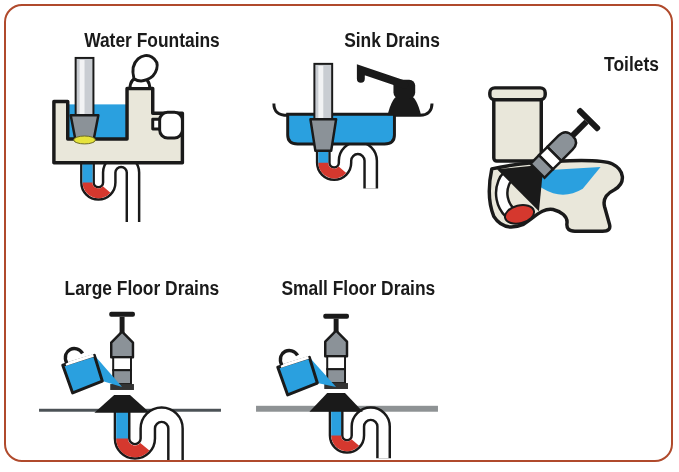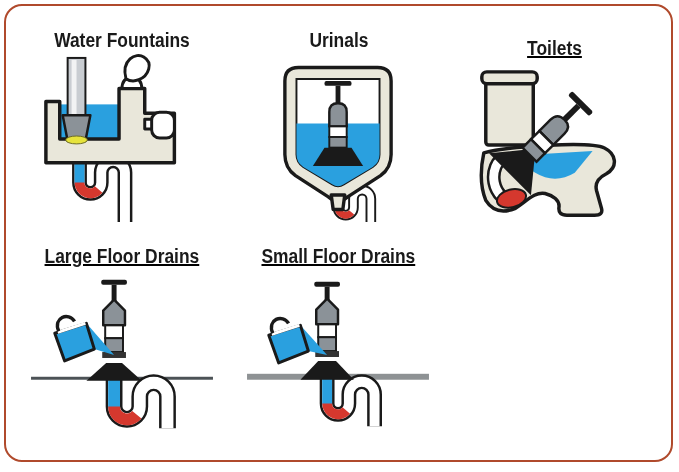--- a/index.html
+++ b/index.html
@@ -5,22 +5,22 @@
   html,body{margin:0;padding:0;background:#ffffff;}
   body{width:679px;height:472px;position:relative;font-family:"Liberation Sans",sans-serif;}
   .frame{
     position:absolute;left:4px;top:4px;width:665px;height:454px;
     border:2px solid var(--border,#b04a2c);border-radius:18px;background:#fff;overflow:hidden;
   }
   .grid{
     display:grid;grid-template-columns:1fr 1fr 1fr;
     padding:22px 8px 0 8px;
   }
-  .cell{display:flex;flex-direction:column;align-items:center;}
-  .cell.row2{margin-top:8px;text-decoration:underline;}
+  .cell{display:flex;flex-direction:column;align-items:flex-end;}
+  .cell.row2{margin-top:24px;}
   .label{
     display:inline-block;white-space:nowrap;
     font-weight:bold;font-size:20px;line-height:24px;color:var(--outline,#1a1a1a);
     transform:scaleX(0.87);transform-origin:center;
   }
   svg.illu{display:block;}
   
   .pipe-casing{fill:none;stroke:var(--outline,#1a1a1a);stroke-linecap:butt;}
   .pipe-inner{fill:none;stroke:#ffffff;stroke-linecap:butt;}
   .pipe-blue{fill:none;stroke:var(--water-blue,#2aa0df);stroke-linecap:butt;}
@@ -57,46 +57,45 @@
         <ellipse cx="54" cy="89" rx="11" ry="4" fill="var(--drop-yellow,#e6e33c)" stroke="#6b6b22" stroke-width="1"></ellipse>
 
         <path class="whitepart" d="M100,37 L120,37 Q120,26 110,26 Q100,26 100,37 Z"></path>
         <path class="whitepart" stroke-width="3.5" d="M104,27 C99,8 114,0 122,5 C132,11 127,24 117,28 Q110,31 104,27 Z"></path>
 
         <rect class="whitepart" x="123" y="68" width="8" height="10" stroke-width="2.5"></rect>
         <rect class="whitepart" x="130" y="61" width="23" height="26" rx="8"></rect>
       </svg>
     </div>
 
+    <div class="cell">
+      <span class="label">Sink Drains</span>
+      <svg class="illu" width="200" height="170" viewBox="0 0 200 172">
 
-    <div class="cell">
-      <span class="label">Urinals</span>
-      <svg class="illu" width="200" height="170" viewBox="0 0 200 176">
+        <path class="pipe-casing" stroke-width="15" d="M76,96 L76,112 A11,11 0 0 0 98,112 L98,110 A13,13 0 0 1 124,110 L124,138"></path>
+        <path class="pipe-inner" stroke-width="10" d="M76,96 L76,112 A11,11 0 0 0 98,112 L98,110 A13,13 0 0 1 124,110 L124,138"></path>
+        <path class="pipe-blue" stroke-width="10" d="M76,90 L76,113"></path>
+        <path class="pipe-red" stroke-width="10" d="M76,112 A11,11 0 0 0 95.4,119.1"></path>
 
-        <path class="pipe-casing" stroke-width="11" d="M100,152 L100,161 A8,8 0 0 0 116,161 L116,152 A9,9 0 0 1 134,152 L134,176"></path>
-        <path class="pipe-inner" stroke-width="7" d="M100,152 L100,161 A8,8 0 0 0 116,161 L116,152 A9,9 0 0 1 134,152 L134,176"></path>
-        <path class="pipe-blue" stroke-width="7" d="M100,150 L100,161.5"></path>
-        <path class="pipe-red" stroke-width="7" d="M100,161 A8,8 0 0 0 114.1,166.1"></path>
+        <path class="water" stroke="var(--outline,#1a1a1a)" stroke-width="3" d="M40,63 L40,84 Q40,93 50,93 L138,93 Q148,93 148,84 L148,63 Z"></path>
+        <path fill="none" stroke="var(--outline,#1a1a1a)" stroke-width="3" d="M40,64 C30,64 26,60 26,52"></path>
+        <path fill="none" stroke="var(--outline,#1a1a1a)" stroke-width="3" d="M148,64 L174,64 C182,64 186,59 186,52"></path>
 
-        <path class="fixture" stroke-width="5" d="M59,16 L141,16 Q155,16 155,30 L155,106 Q155,120 144,128 L110,150 Q100,158 90,150 L56,128 Q45,120 45,106 L45,30 Q45,16 59,16 Z"></path>
-        <path class="fixture" stroke-width="3" d="M93,148 L107,148 L105,163 L95,163 Z"></path>
-
-        <path fill="#ffffff" stroke="var(--outline,#1a1a1a)" stroke-width="2" d="M57,28 L143,28 L143,106 Q143,114 136,119 L106,137 Q100,141 94,137 L64,119 Q57,114 57,106 Z"></path>
-        <path class="water" d="M57,74 L143,74 L143,106 Q143,114 136,119 L106,137 Q100,141 94,137 L64,119 Q57,114 57,106 Z"></path>
+        <rect class="metal" x="67" y="12" width="18" height="58"></rect>
+        <rect x="71" y="14" width="5" height="54" fill="#f2f3f4" stroke="none"></rect>
+        <path class="plug" d="M63,68 L89,68 L84,100 L68,100 Z"></path>
 
         <g>
-          <rect class="blackpart" x="86" y="30" width="28" height="5" rx="2"></rect>
-          <rect class="blackpart" x="97.5" y="35" width="5" height="22"></rect>
-          <path class="plug" stroke-width="2" d="M91,62 Q91,53 100,53 Q109,53 109,62 L109,77 L91,77 Z"></path>
-          <rect x="91" y="77" width="18" height="11" fill="#ffffff" stroke="var(--outline,#1a1a1a)" stroke-width="2"></rect>
-          <rect x="91" y="88" width="18" height="11" fill="var(--plug-gray,#8b9298)" stroke="var(--outline,#1a1a1a)" stroke-width="2"></rect>
-          <path class="blackpart" d="M86,99 L114,99 L126,118 L74,118 Z"></path>
+          <path class="blackpart" d="M141,64 Q146,44 153,44 L163,44 Q170,44 175,64 Z"></path>
+          <rect class="blackpart" x="147" y="28" width="22" height="19" rx="6"></rect>
+          <path fill="none" stroke="var(--outline,#1a1a1a)" stroke-width="8" stroke-linecap="round" d="M158,33 L114,18 L114,27"></path>
         </g>
       </svg>
     </div>
+
 
     <div class="cell row2">
       <span class="label">Toilets</span>
       <svg class="illu" width="200" height="176" viewBox="0 0 200 178">
 
         <rect class="fixture" x="30" y="18" width="48" height="68" rx="3"></rect>
         <rect class="fixture" x="26" y="12" width="56" height="12" rx="5"></rect>
 
         <path class="fixture" d="M28,94 C55,87 135,82 150,89 C162,95 164,108 152,115 C144,119 140,124 142,132 L147,150 Q149,157 140,157 L112,157 Q103,157 104,149 C105,142 98,137 90,135 C80,133 72,142 60,150 Q40,158 30,142 Q22,122 28,94 Z"></path>
 

